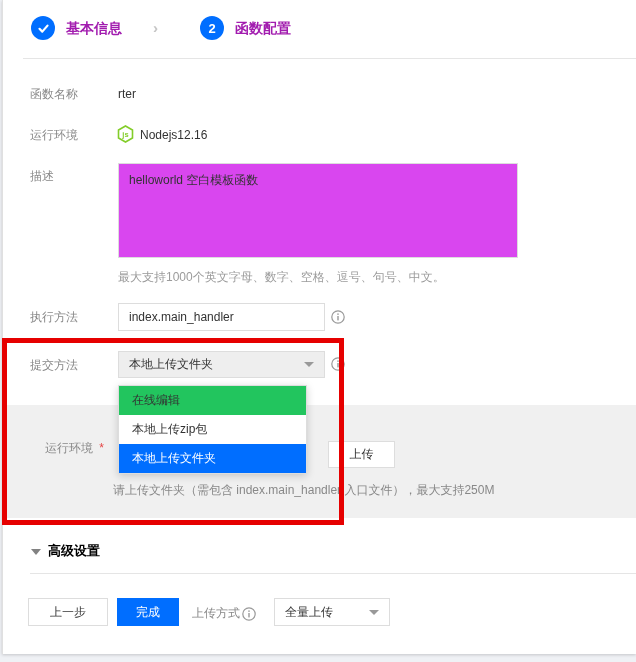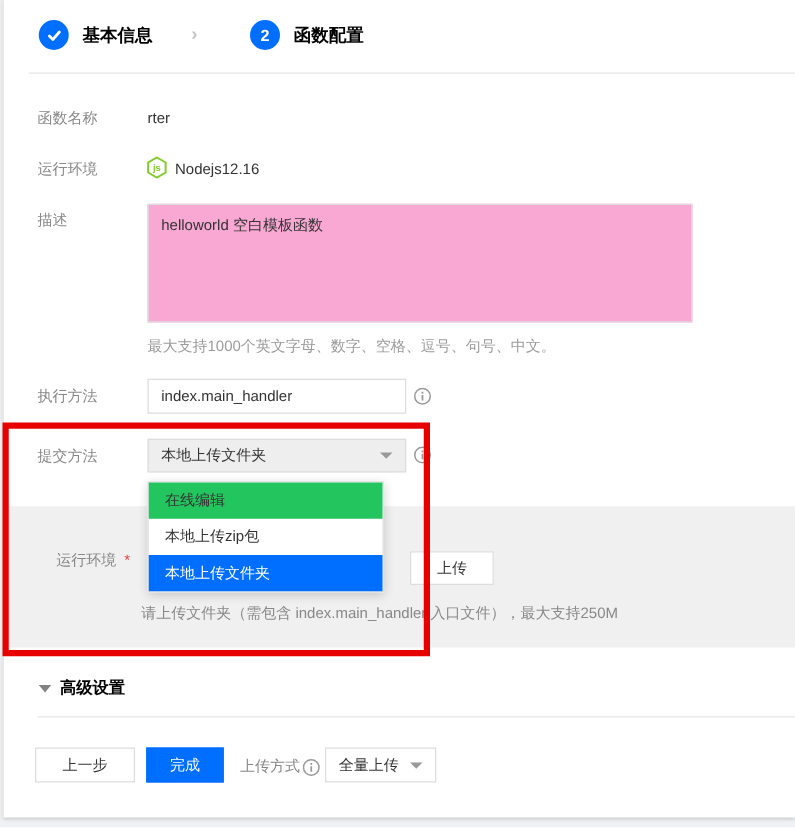--- a/index.html
+++ b/index.html
@@ -6,31 +6,31 @@
   html,body { font-family:"Liberation Sans","DejaVu Sans",sans-serif; }
   .page { position:relative; width:636px; height:662px; background:#eff1f5; overflow:hidden; }
   .card { position:absolute; left:2px; top:0; width:634px; height:654px; background:#fff;
           border-left:1px solid #e0e0e0; box-shadow:0 1px 3px rgba(0,0,0,.18); }
 
   .abs { position:absolute; }
 
   
   .step-circle { width:24px; height:24px; border-radius:50%; background:#006eff; color:#fff;
                  display:flex; align-items:center; justify-content:center; font-size:13px; font-weight:bold; }
-  .step-label { font-size:14px; font-weight:bold; color:#000000; line-height:24px; }
+  .step-label { font-size:14px; font-weight:bold; color:#a21caf; line-height:24px; }
   .step-chevron { color:#c5c5c5; font-size:15px; font-weight:bold; line-height:24px; }
 
   .divider { height:1px; background:#e5e5e5; }
 
   .f-label { font-size:12px; color:#888; line-height:14px; }
   .f-value { font-size:12px; color:#333; line-height:14px; }
 
-  textarea.desc { left:118px; top:163px; width:436px; height:95px; border:1px solid #ddd;
+  textarea.desc { left:118px; top:163px; width:400px; height:95px; border:1px solid #ddd;
                   padding:8px 10px; font-size:12px; color:#333; resize:none; outline:none;
-                  font-family:"Liberation Sans","DejaVu Sans",sans-serif; background:#f9a8d4; }
+                  font-family:"Liberation Sans","DejaVu Sans",sans-serif; background:#d946ef; }
   .hint { font-size:12px; color:#9b9b9b; }
 
   input.text-input { left:118px; top:303px; width:207px; height:28px; border:1px solid #ddd;
                      padding:0 10px; font-size:12px; color:#333; outline:none;
                      font-family:"Liberation Sans","DejaVu Sans",sans-serif; }
 
   .select-box { width:207px; height:27px; background:#eee; border:1px solid #ddd;
                 display:flex; align-items:center; padding:0 10px; font-size:12px; color:#333; cursor:pointer; }
   .caret { width:0; height:0; border-left:5px solid transparent; border-right:5px solid transparent;
            border-top:5px solid #999; margin-left:auto; }
@@ -134,19 +134,19 @@
 
   <div class="abs btn btn-plain" style="left:28px; top:598px; width:80px;">上一步</div>
   <div class="abs btn btn-primary" style="left:117px; top:598px; width:62px;">完成</div>
   <div class="abs f-label" style="left:192px; top:606px;">
     <span>上传方式</span><svg class="info-icon" style="margin-left:2px;" width="14" height="14" viewBox="0 0 14 14">
         <circle cx="7" cy="7" r="6.2" fill="none" stroke="#999" stroke-width="1.2"></circle>
         <rect x="6.3" y="6" width="1.4" height="4.4" fill="#999"></rect>
         <rect x="6.3" y="3.4" width="1.4" height="1.5" fill="#999"></rect>
       </svg>
   </div>
-  <div class="abs select-box" style="left:260px; top:598px; width:89px; height:28px; background:#fff;">
+  <div class="abs select-box" style="left:274px; top:598px; width:116px; height:28px; background:#fff;">
     <span>全量上传</span>
     <span class="caret"></span>
   </div>
 
   <div class="abs annotation-rect"></div>
 </div>
 
 </body></html>

